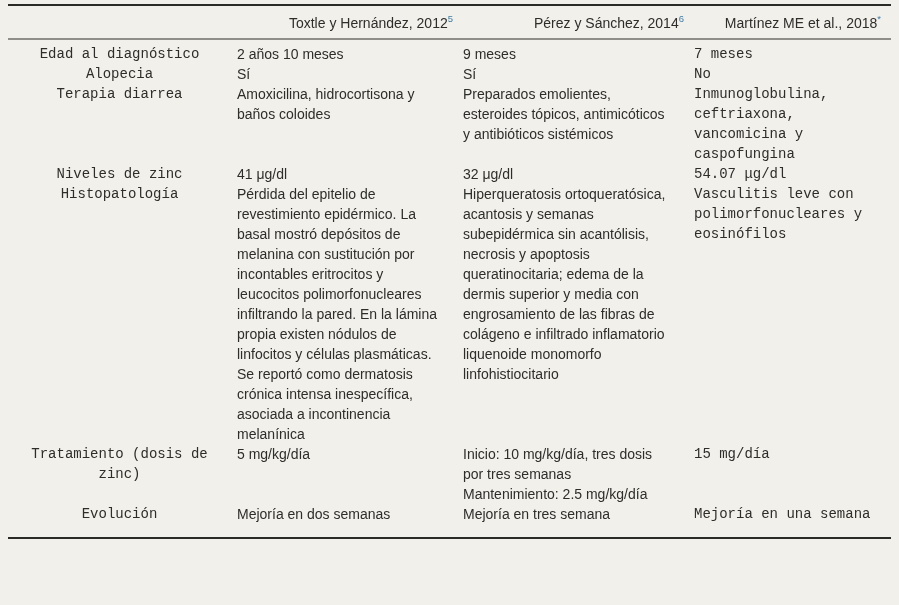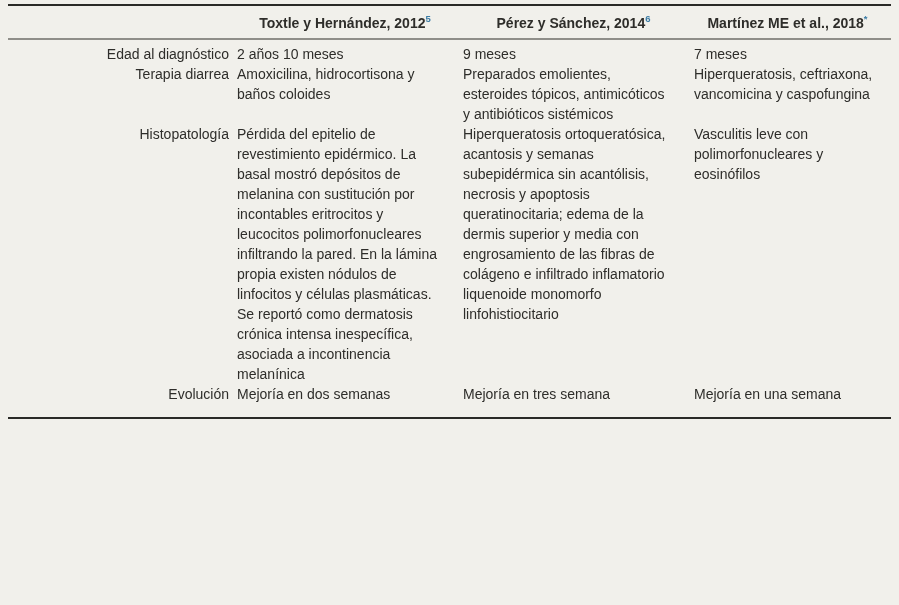--- a/index.html
+++ b/index.html
@@ -19,48 +19,49 @@
   table.comparison {
     width: 883px;
     table-layout: fixed;
     border-collapse: collapse;
     border-top: 2px solid #2a2a27;
     border-bottom: 2px solid #2a2a27;
     font-size: 14px;
     line-height: 20px;
   }
   thead th {
-    text-align: center;
-    font-weight: bold;
+    text-align: right;
+    font-weight: normal;
     vertical-align: bottom;
     padding: 7px 10px 5px 0;
     border-bottom: 2px solid #8f8e89;
     white-space: nowrap;
     overflow: hidden;
   }
   thead th.label-col { padding-left: 2px; }
   sup.cite {
     color: #3b7ca6;
     font-size: 9.5px;
     line-height: 0;
     vertical-align: super;
     cursor: pointer;
   }
   tbody th {
-    text-align: right;
+    text-align: center;
     font-weight: normal;
     vertical-align: top;
     padding: 0 8px 0 2px;
+    font-family: Liberation Mono, monospace;
   }
   tbody td {
     vertical-align: top;
     padding: 0 24px 0 0;
     white-space: pre-wrap;
   }
-  tbody td.c3 { padding-right: 10px; }
+  tbody td.c3 { padding-right: 10px; font-family: Liberation Mono, monospace; }
   tbody tr.first-row th,
   tbody tr.first-row td { padding-top: 4px; }
   tbody tr.last-row th,
   tbody tr.last-row td { padding-bottom: 13px; }
 </style>
 </head>
 <body>
 
 <div class="page">
   <table class="comparison">
@@ -79,30 +80,49 @@
       </tr>
     </thead>
     <tbody>
       <tr class="first-row">
         <th>Edad al diagnóstico</th>
         <td class="c1">2 años 10 meses</td>
         <td class="c2">9 meses</td>
         <td class="c3">7 meses</td>
       </tr>
       <tr>
+        <th>Alopecia</th>
+        <td class="c1">Sí</td>
+        <td class="c2">Sí</td>
+        <td class="c3">No</td>
+      </tr>
+      <tr>
         <th>Terapia diarrea</th>
         <td class="c1">Amoxicilina, hidrocortisona y baños coloides</td>
         <td class="c2">Preparados emolientes, esteroides tópicos, antimicóticos y antibióticos sistémicos</td>
-        <td class="c3">Hiperqueratosis, ceftriaxona, vancomicina y caspofungina</td>
+        <td class="c3">Inmunoglobulina, ceftriaxona, vancomicina y caspofungina</td>
+      </tr>
+      <tr>
+        <th>Niveles de zinc</th>
+        <td class="c1">41 μg/dl</td>
+        <td class="c2">32 μg/dl</td>
+        <td class="c3">54.07 μg/dl</td>
       </tr>
       <tr>
         <th>Histopatología</th>
         <td class="c1">Pérdida del epitelio de revestimiento epidérmico. La basal mostró depósitos de melanina con sustitución por incontables eritrocitos y leucocitos polimorfonucleares infiltrando la pared. En la lámina propia existen nódulos de linfocitos y células plasmáticas. Se reportó como dermatosis crónica intensa inespecífica, asociada a incontinencia melanínica</td>
         <td class="c2">Hiperqueratosis ortoqueratósica, acantosis y semanas subepidérmica sin acantólisis, necrosis y apoptosis queratinocitaria; edema de la dermis superior y media con engrosamiento de las fibras de colágeno e infiltrado inflamatorio liquenoide monomorfo linfohistiocitario</td>
         <td class="c3">Vasculitis leve con polimorfonucleares y eosinófilos</td>
+      </tr>
+      <tr>
+        <th>Tratamiento (dosis de zinc)</th>
+        <td class="c1">5 mg/kg/día</td>
+        <td class="c2">Inicio: 10 mg/kg/día, tres dosis por tres semanas
+Mantenimiento: 2.5 mg/kg/día</td>
+        <td class="c3">15 mg/día</td>
       </tr>
       <tr class="last-row">
         <th>Evolución</th>
         <td class="c1">Mejoría en dos semanas</td>
         <td class="c2">Mejoría en tres semana</td>
         <td class="c3">Mejoría en una semana</td>
       </tr>
     </tbody>
   </table>
 </div>

